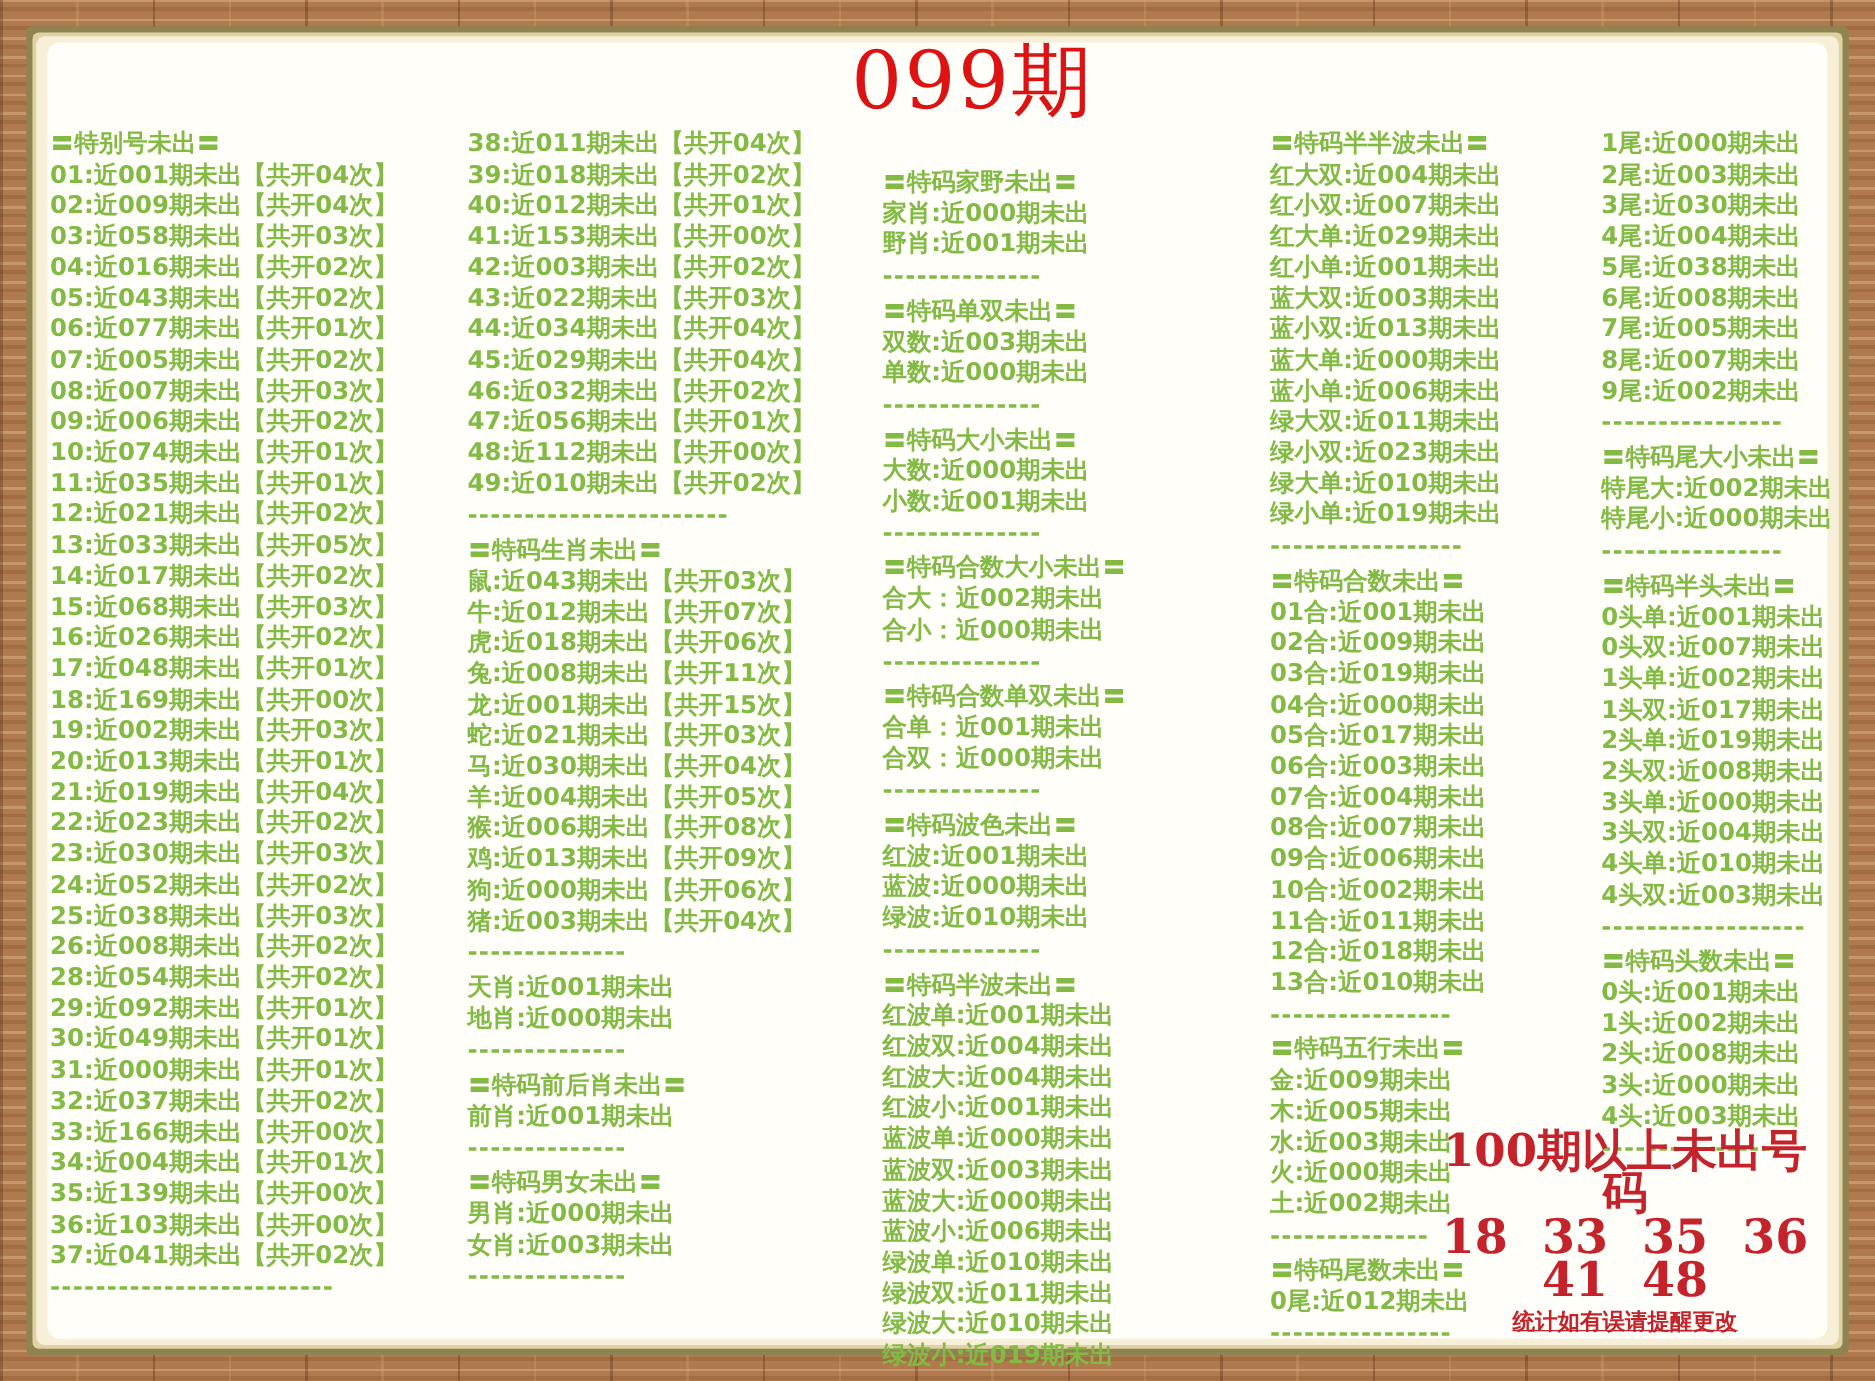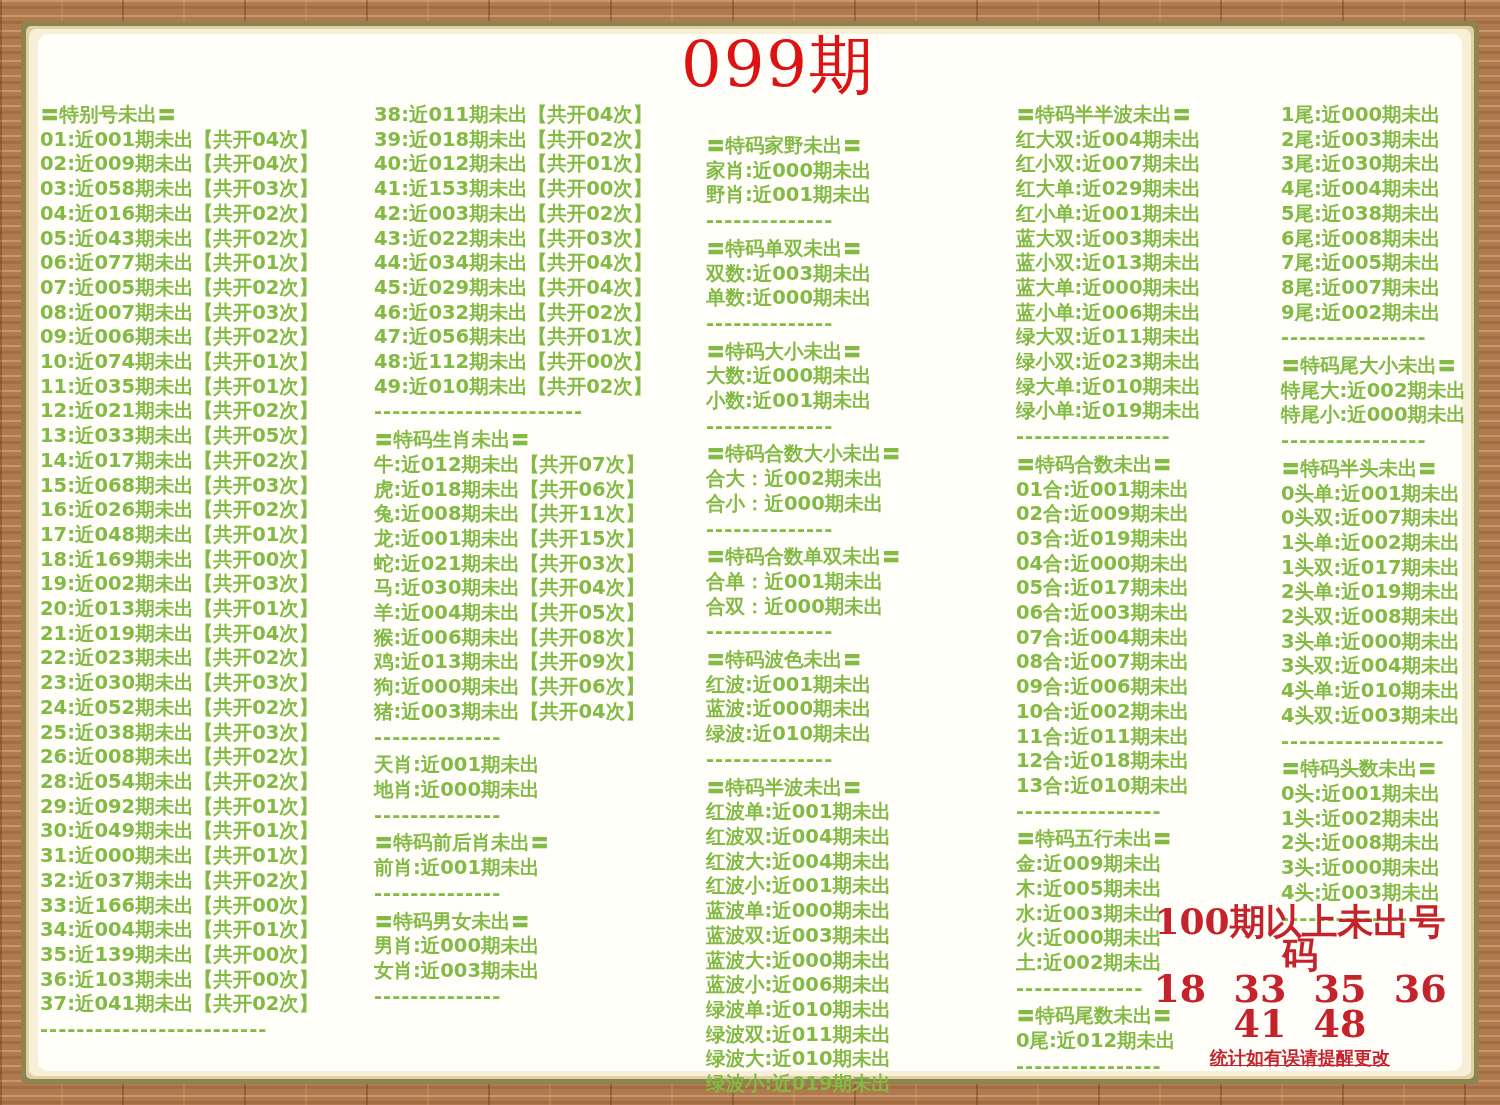--- a/index.html
+++ b/index.html
@@ -127,20 +127,21 @@
         <div class="line">42:近003期未出【共开02次】</div>
         <div class="line">43:近022期未出【共开03次】</div>
         <div class="line">44:近034期未出【共开04次】</div>
         <div class="line">45:近029期未出【共开04次】</div>
         <div class="line">46:近032期未出【共开02次】</div>
         <div class="line">47:近056期未出【共开01次】</div>
         <div class="line">48:近112期未出【共开00次】</div>
         <div class="line">49:近010期未出【共开02次】</div>
         <div class="line sep">-----------------------</div>
         <div class="line header">〓特码生肖未出〓</div>
+        <div class="line">鼠:近043期未出【共开03次】</div>
         <div class="line">牛:近012期未出【共开07次】</div>
         <div class="line">虎:近018期未出【共开06次】</div>
         <div class="line">兔:近008期未出【共开11次】</div>
         <div class="line">龙:近001期未出【共开15次】</div>
         <div class="line">蛇:近021期未出【共开03次】</div>
         <div class="line">马:近030期未出【共开04次】</div>
         <div class="line">羊:近004期未出【共开05次】</div>
         <div class="line">猴:近006期未出【共开08次】</div>
         <div class="line">鸡:近013期未出【共开09次】</div>
         <div class="line">狗:近000期未出【共开06次】</div>

